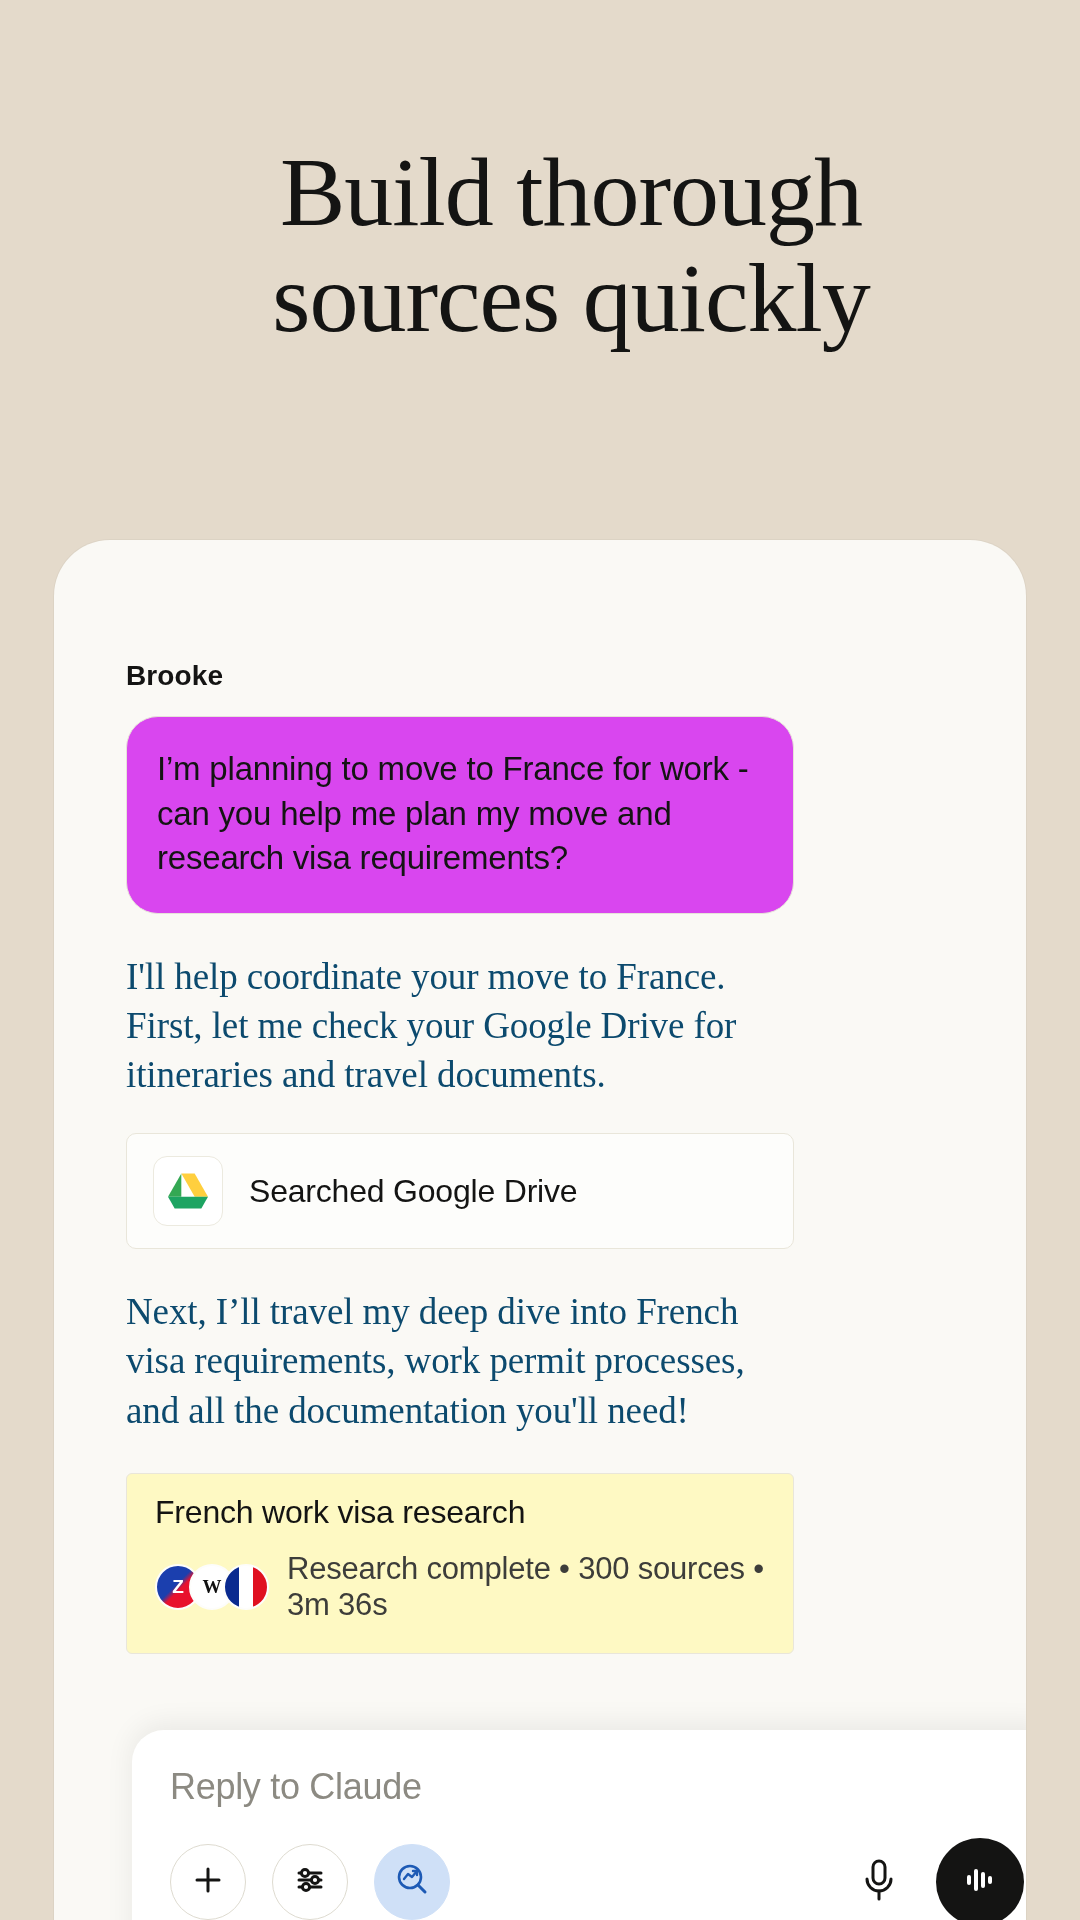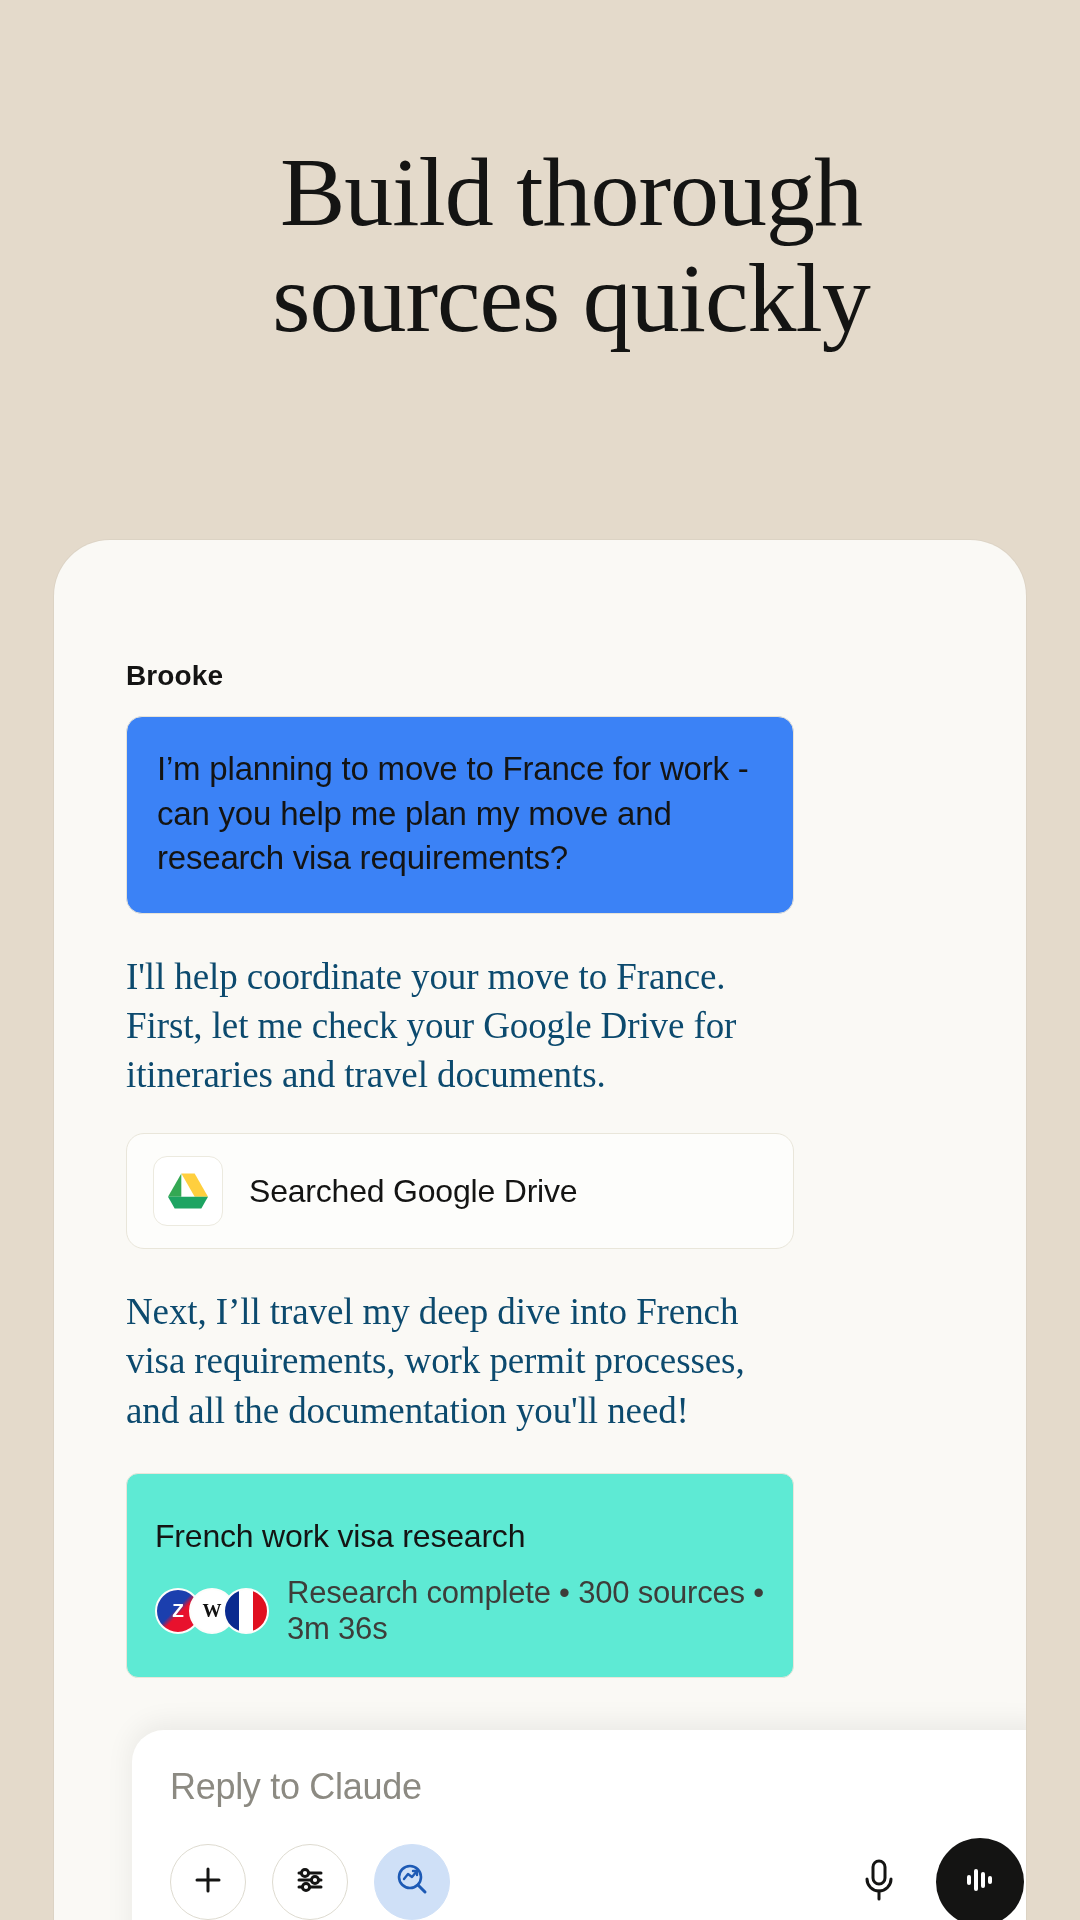--- a/index.html
+++ b/index.html
@@ -54,43 +54,43 @@
 
   .user-name {
     font-size: 28px;
     font-weight: 700;
     color: #141413;
     margin-bottom: 24px;
     letter-spacing: 0.1px;
   }
 
   .user-bubble {
-    background: #3b82f6;
+    background: #d946ef;
     border: 1px solid #e6e3d8;
-    border-radius: 16px;
+    border-radius: 32px;
     padding: 30px 30px 32px 30px;
     font-size: 33px;
     line-height: 1.35;
     color: #141413;
     letter-spacing: -0.2px;
   }
 
   .assistant-text {
     font-family: "Liberation Serif", serif;
     font-size: 37px;
     line-height: 1.33;
     color: #0c4a6e;
     margin-top: 38px;
     letter-spacing: -0.1px;
   }
 
   .tool-card {
     margin-top: 34px;
     border: 1px solid #e9e6da;
-    border-radius: 18px;
+    border-radius: 10px;
     background: #fdfdfb;
     padding: 22px 26px;
     display: flex;
     align-items: center;
     gap: 26px;
   }
 
   .gdrive-tile {
     width: 68px;
     height: 68px;
@@ -105,23 +105,23 @@
 
   .tool-card-label {
     font-size: 32px;
     color: #141413;
     letter-spacing: -0.2px;
   }
 
   .research-card {
     margin-top: 38px;
     border: 1px solid #e9e6da;
-    border-radius: 12px;
-    background: #5eead4;
-    padding: 44px 28px 30px 28px;
+    border-radius: 6px;
+    background: #fef9c3;
+    padding: 20px 28px 30px 28px;
   }
 
   .research-title {
     font-size: 32px;
     color: #141413;
     letter-spacing: -0.2px;
     margin-bottom: 20px;
   }
 
   .research-meta {

